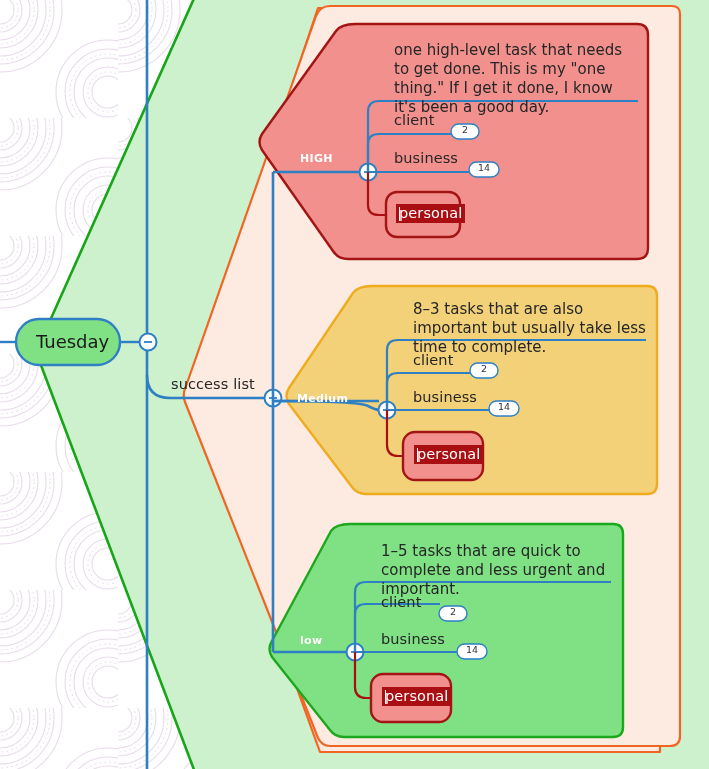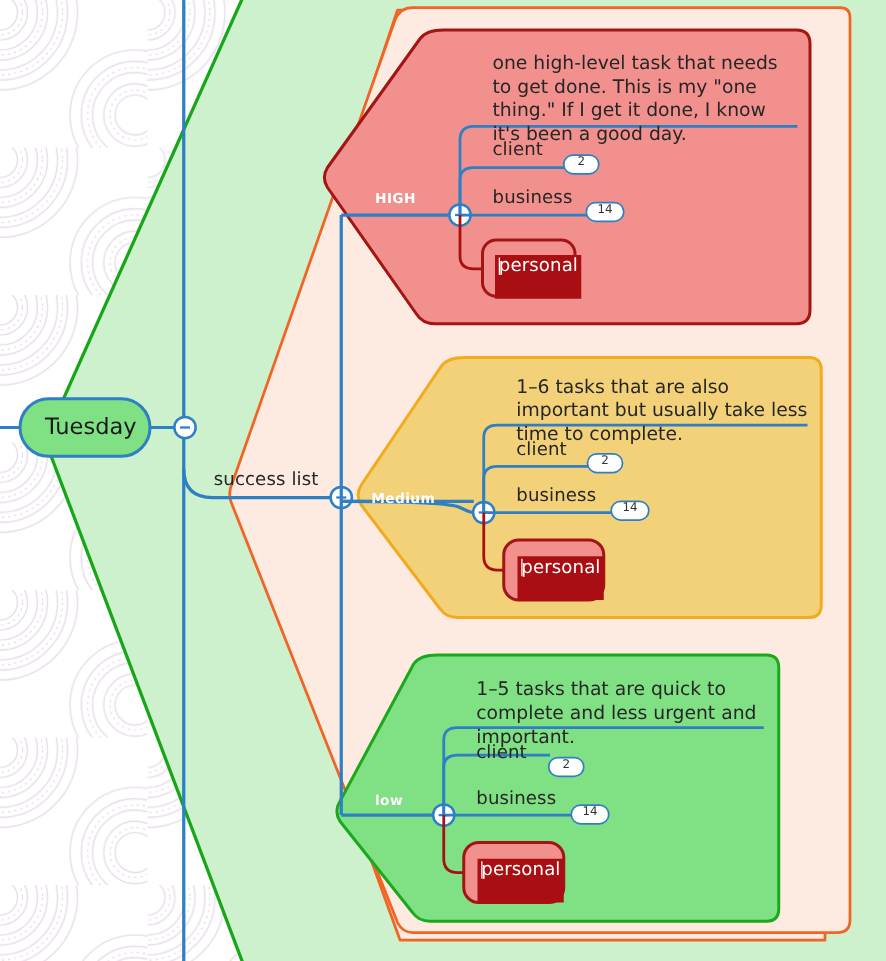--- a/index.html
+++ b/index.html
@@ -5,21 +5,21 @@
   html,body{margin:0;padding:0;background:#ffffff;}
   body{width:709px;height:769px;overflow:hidden;font-family:"DejaVu Sans","Liberation Sans",sans-serif;}
   #stage{position:relative;width:709px;height:769px;overflow:hidden;background:#ffffff;}
   #svgroot{position:absolute;left:0;top:0;width:709px;height:769px;}
   .lbl{position:absolute;white-space:nowrap;}
   .node-text{font-size:14.5px;color:#262626;letter-spacing:.1px;text-align:right;}
   .branch-title{font-size:11px;font-weight:bold;color:#ffffff;text-shadow:0 0 1px rgba(0,0,0,.08);letter-spacing:.3px;}
   .root-text{font-size:18px;color:#1a1a1a;}
   .desc{position:absolute;font-size:15px;line-height:19px;color:#262626;}
   .badge-text{font-size:9.5px;color:#333;}
-  .sel{background:#a90f12;color:#ffffff;padding:1px 3px 18px 3px;}
+  .sel{background:#a90f12;color:#ffffff;padding:1px 3px 2px 3px;}
   .pcaret{display:inline-block;width:1px;height:14px;background:#ffffff;vertical-align:-3px;margin-right:-1px;}
 </style>
 </head>
 <body>
 
 <div id="stage">
 
   <svg id="svgroot" viewBox="0 0 709 769">
     <defs>
       <pattern id="rosette" x="0" y="0" width="118" height="118" patternUnits="userSpaceOnUse">
@@ -123,21 +123,21 @@
 
   <div class="lbl branch-title" style="left:300px;top:152px;">HIGH</div>
   <div class="desc" style="left:394px;top:41px;width:240px;">one high-level task that needs to get done. This is my "one thing." If I get it done, I know it's been a good day.</div>
   <div class="lbl node-text" style="left:394px;top:112px;">client</div>
   <div class="lbl badge-text" style="left:451px;top:124px;width:28px;text-align:center;">2</div>
   <div class="lbl node-text" style="left:394px;top:150px;">business</div>
   <div class="lbl badge-text" style="left:469px;top:162px;width:30px;text-align:center;">14</div>
   <div class="lbl node-text" style="left:396px;top:205px;"><span class="sel"><span class="pcaret"></span><span>personal</span></span></div>
 
   <div class="lbl branch-title" style="left:297px;top:392px;">Medium</div>
-  <div class="desc" style="left:413px;top:300px;width:240px;">1–6 tasks that are also important but usually take less time to complete.</div>
+  <div class="desc" style="left:413px;top:300px;width:240px;">8–3 tasks that are also important but usually take less time to complete.</div>
   <div class="lbl node-text" style="left:413px;top:352px;">client</div>
   <div class="lbl badge-text" style="left:470px;top:363px;width:28px;text-align:center;">2</div>
   <div class="lbl node-text" style="left:413px;top:389px;">business</div>
   <div class="lbl badge-text" style="left:489px;top:401px;width:30px;text-align:center;">14</div>
   <div class="lbl node-text" style="left:414px;top:446px;"><span class="sel"><span class="pcaret"></span><span>personal</span></span></div>
 
   <div class="lbl branch-title" style="left:300px;top:634px;">low</div>
   <div class="desc" style="left:381px;top:542px;width:235px;">1–5 tasks that are quick to complete and less urgent and important.</div>
   <div class="lbl node-text" style="left:381px;top:594px;">client</div>
   <div class="lbl badge-text" style="left:439px;top:606px;width:28px;text-align:center;">2</div>

